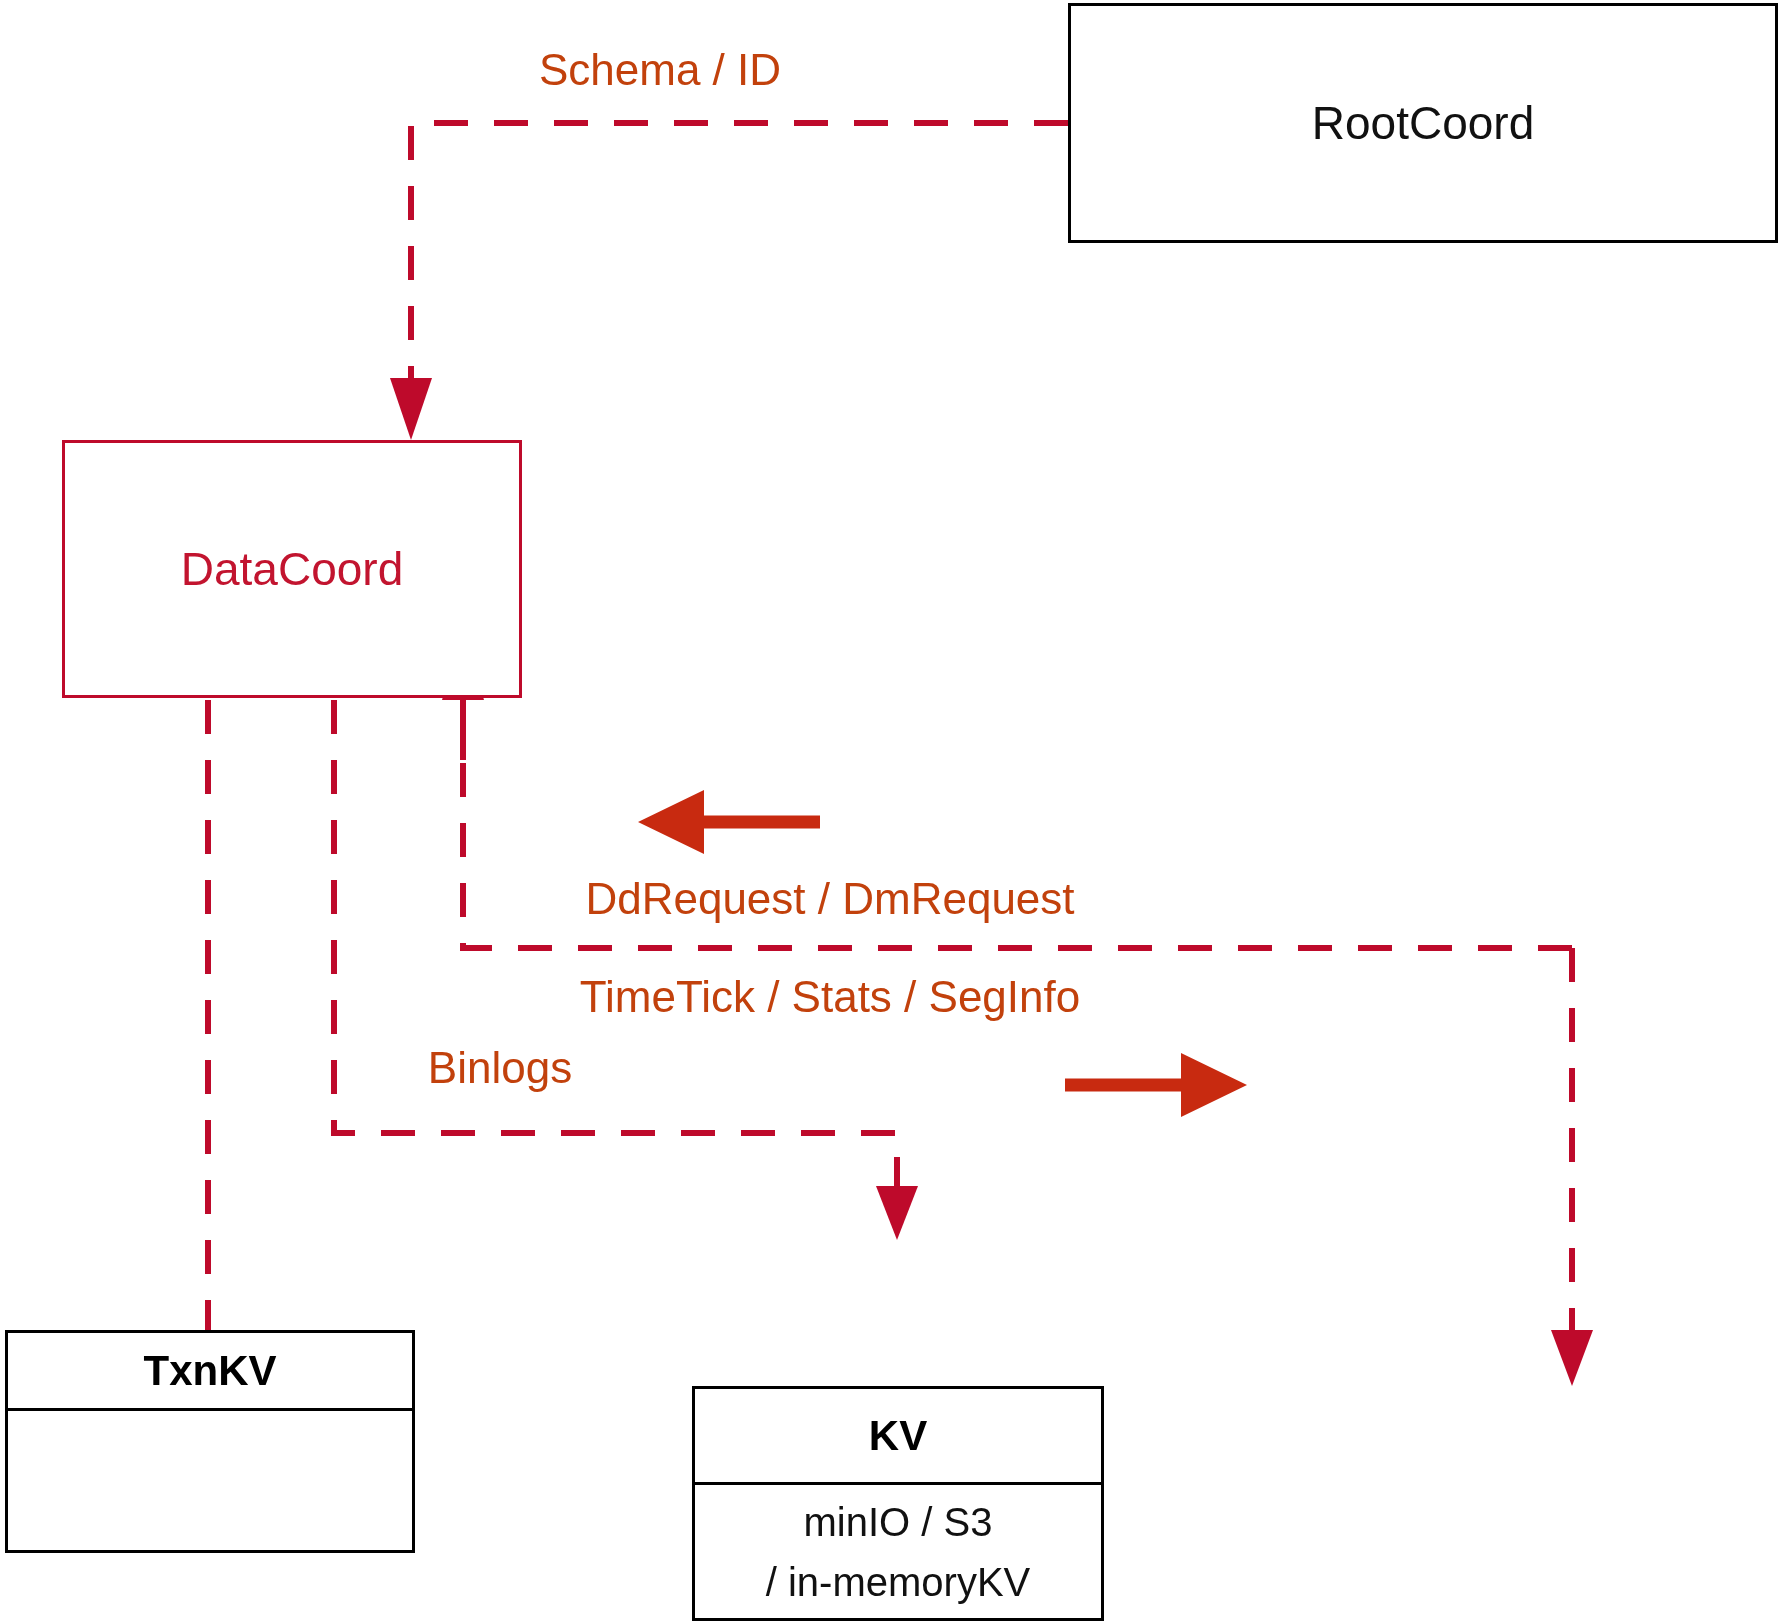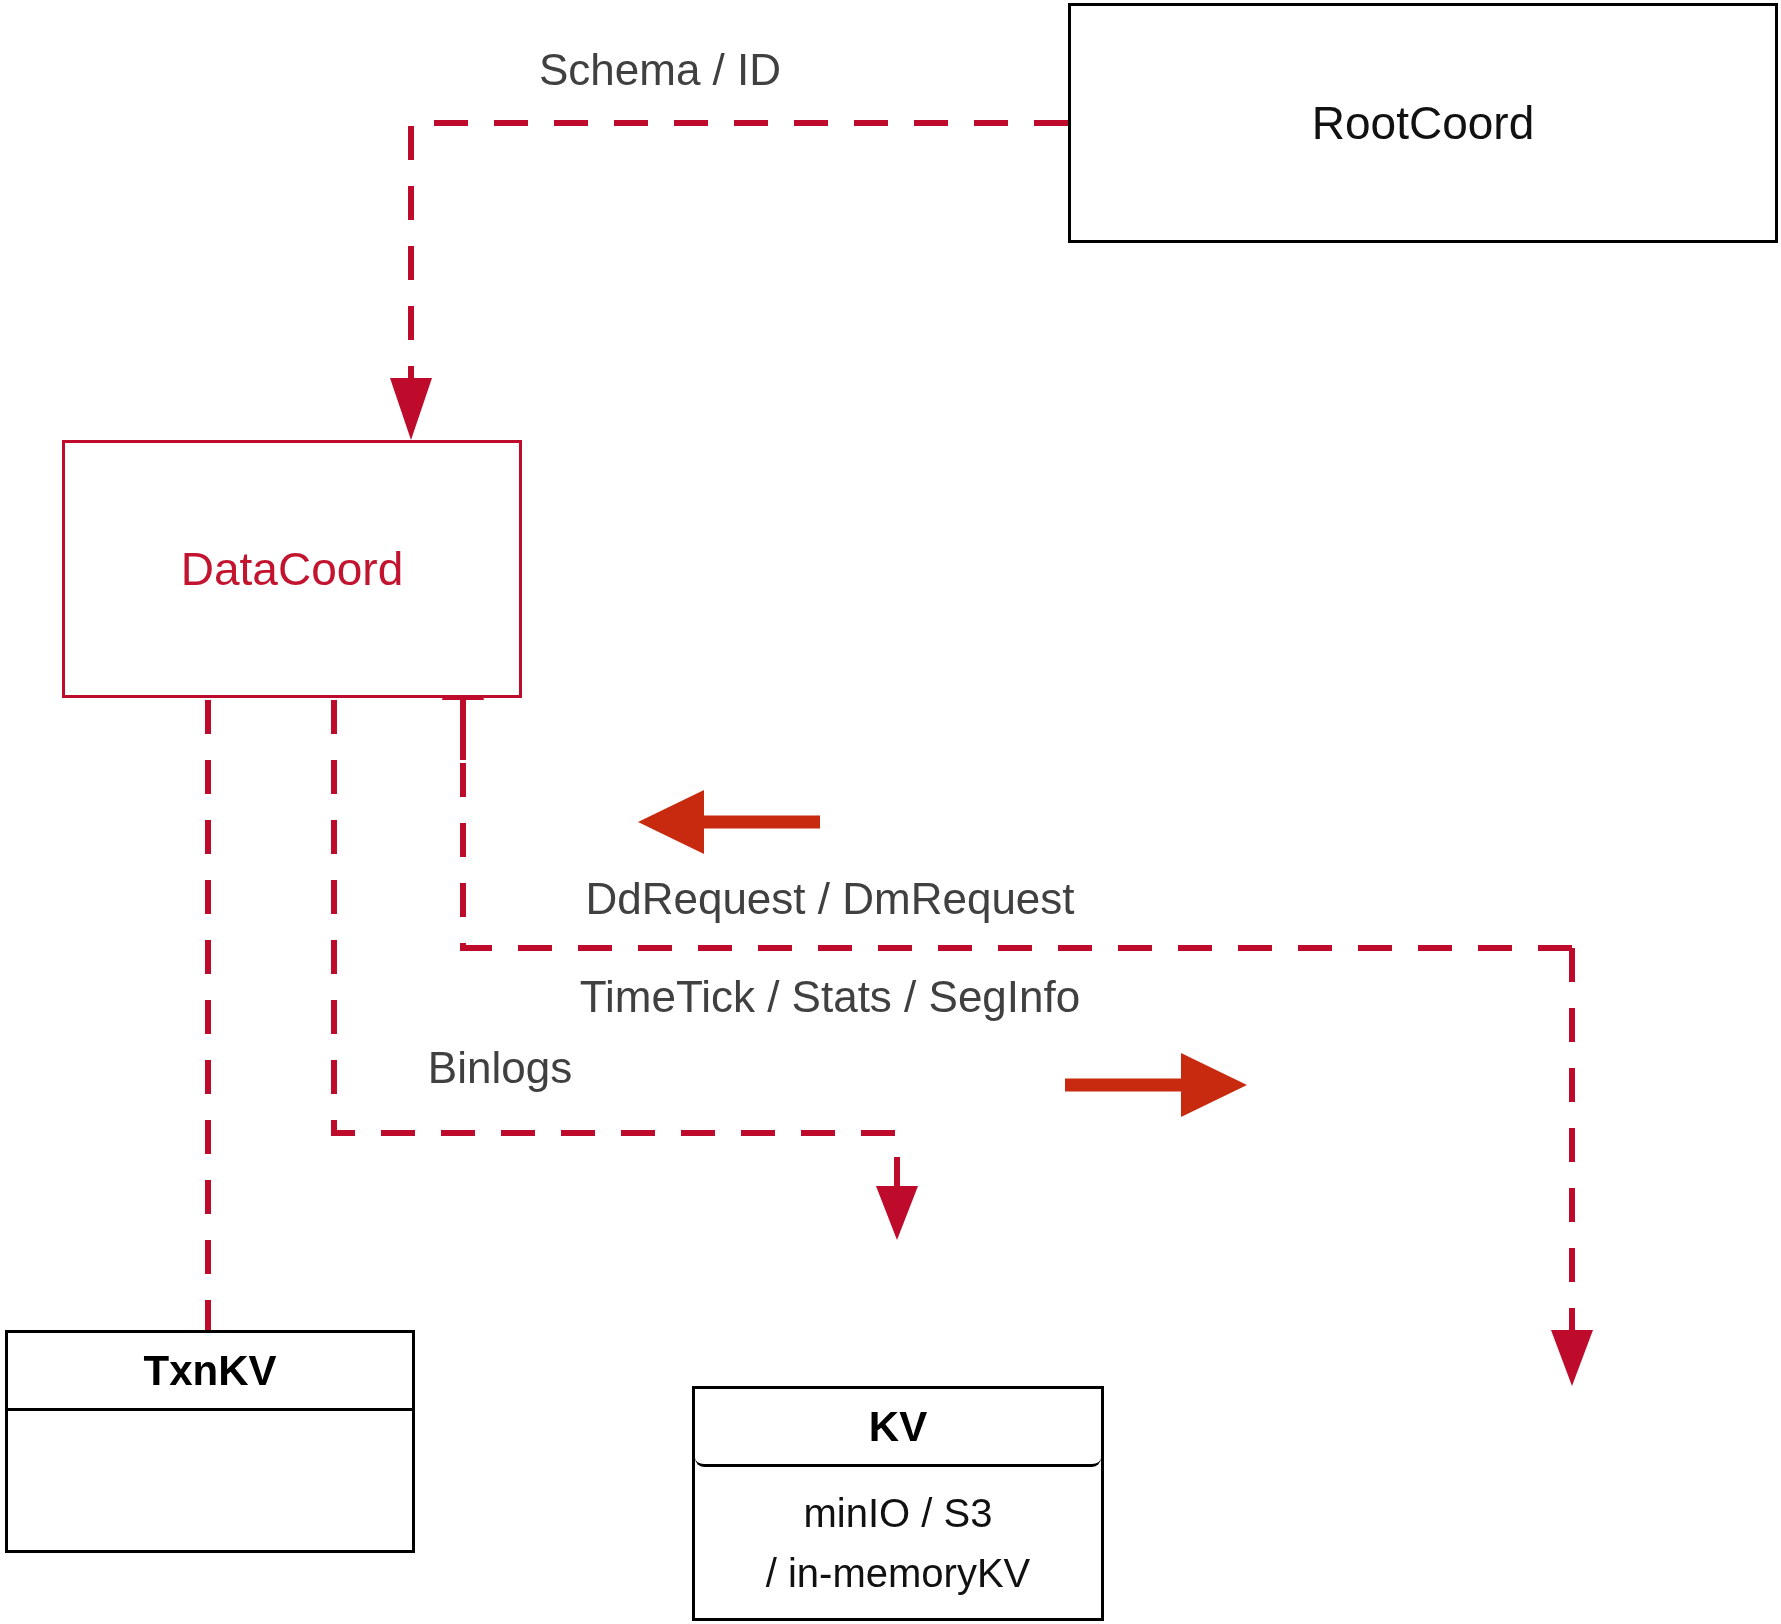--- a/index.html
+++ b/index.html
@@ -75,21 +75,21 @@
     align-items: center;
     justify-content: center;
     font-size: 40px;
     color: #111111;
     line-height: 1.5;
     text-align: center;
   }
   .edge-label {
     position: absolute;
     font-size: 44px;
-    color: #404040;
+    color: #c2410c;
     white-space: nowrap;
     text-align: center;
     transform: translateX(-50%);
   }
 </style>
 </head>
 <body>
 
 <div id="stage">
 
@@ -144,21 +144,21 @@
 
   <div class="node node-red" style="left:62px; top:440px; width:460px; height:258px;">
     <div class="node-label red">DataCoord</div>
   </div>
 
   <div class="split" style="left:5px; top:1330px; width:410px; height:223px;">
     <div class="head" style="height:78px;">TxnKV</div>
   </div>
 
   <div class="split" style="left:692px; top:1386px; width:412px; height:235px;">
-    <div class="head" style="height:78px;border-radius:9px;">KV</div>
+    <div class="head" style="height:96px;">KV</div>
     <div class="body">
       <div>minIO / S3</div>
       <div>/ in-memoryKV</div>
     </div>
   </div>
 
 
   <div class="edge-label" style="left:660px; top:45px;">Schema / ID</div>
 
   <div class="edge-label" style="left:830px; top:874px;">DdRequest / DmRequest</div>

